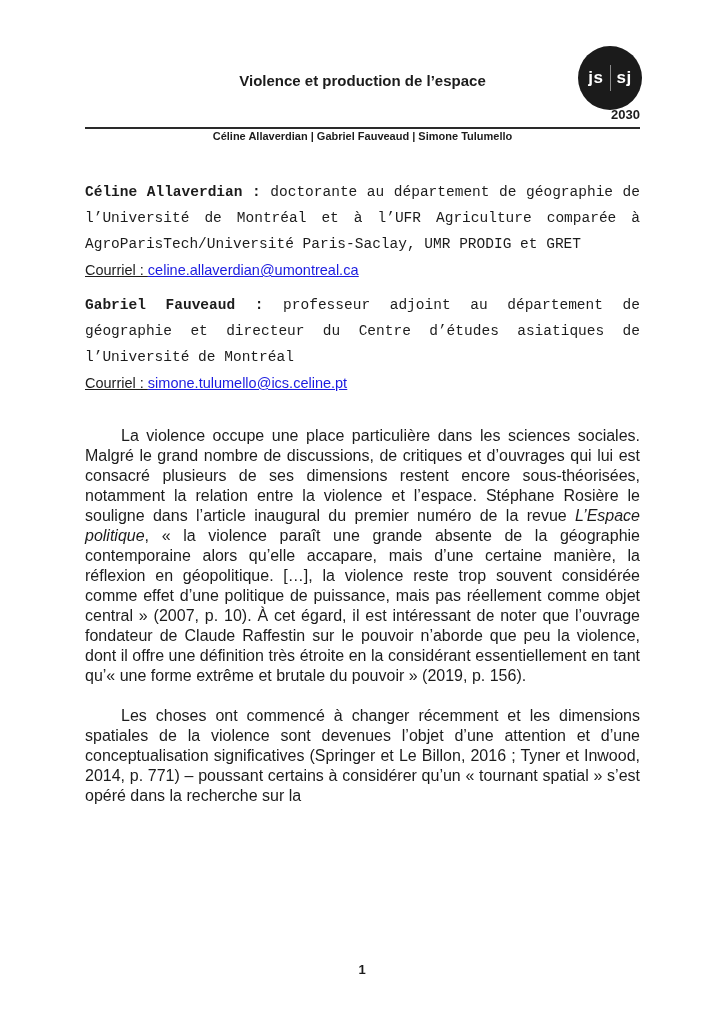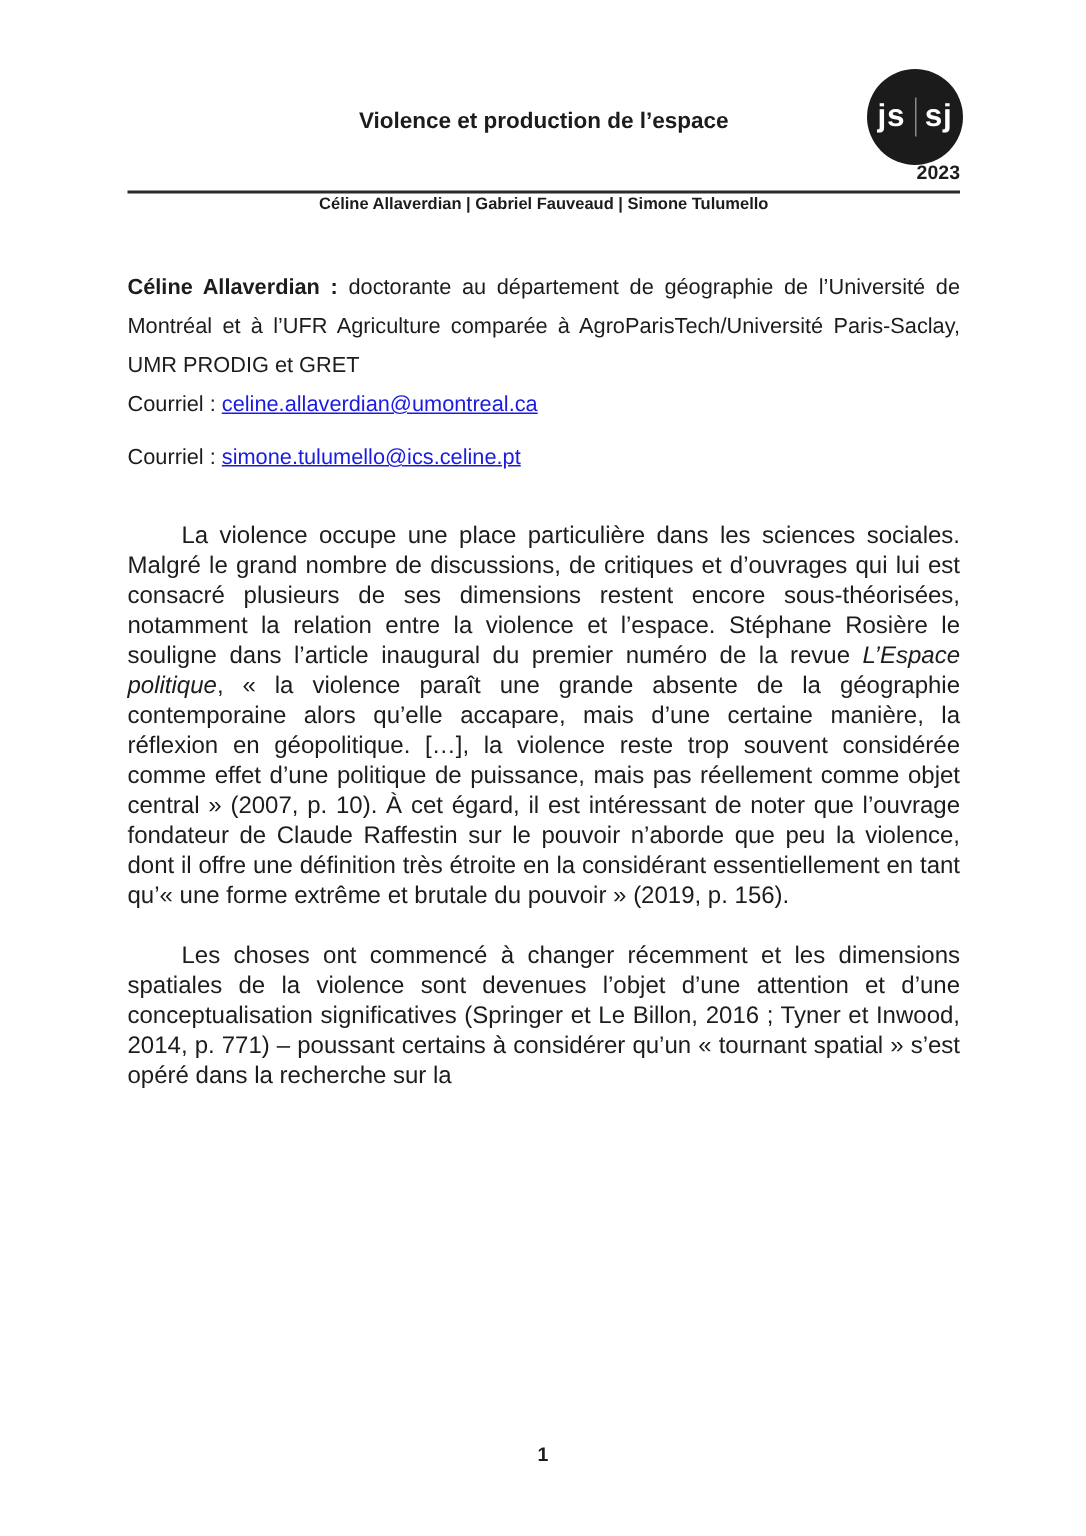--- a/index.html
+++ b/index.html
@@ -6,21 +6,21 @@
   html,body { background:#ffffff; }
   .page {
     position:relative; width:724px; height:1024px; background:#ffffff;
     font-family:"Liberation Sans", sans-serif; color:#1c1c1c; overflow:hidden;
   }
   
   .logo {
     position:absolute; left:578px; top:46px; width:64px; height:64px;
     border-radius:50%; background:#1b1b1b; color:#ffffff;
     display:flex; align-items:center; justify-content:center; gap:6px;
-    font-weight:bold; font-size:21px; letter-spacing:0.5px;
+    font-weight:bold; font-size:17px; letter-spacing:0.5px;
   }
   .logo .divider { width:1px; height:26px; background:#8a8a8a; }
   .year {
     position:absolute; top:107px; right:84px; font-size:13px; color:#1c1c1c;
     font-weight:bold; letter-spacing:0px;
   }
   .rule {
     position:absolute; top:127px; left:85px; width:555px; height:0;
     border-top:2px solid #2a2a2a;
   }
@@ -29,24 +29,24 @@
   .title {
     margin-top:71px; text-align:center; font-size:15px; font-weight:bold;
     line-height:19px;
   }
   .authors {
     margin-top:37px; text-align:center; font-size:11px; font-weight:bold;
     line-height:19px;
   }
   .bios { margin-top:33px; }
   .bio {
-    font-size:14.5px; line-height:26px; text-align:justify; margin:0;
+    font-size:14.5px; line-height:26px; text-align:justify; margin:0;font-family:Liberation Mono, monospace;
   }
   .bio b { font-weight:bold; }
-  .courriel { font-size:14.5px; line-height:26px; margin:0 0 9px 0; }
+  .courriel { font-size:14.5px; line-height:26px; margin:0 0 9px 0;text-decoration:underline; }
   .courriel a { color:#1b1be0; text-decoration:underline; cursor:pointer; }
   .body-para {
     font-size:16px; line-height:20px; text-align:justify;
     text-indent:36px; margin:0 0 20px 0;
   }
   .body-first { margin-top:30px; }
   .body-para em { font-style:italic; }
   
   .page-number {
     position:absolute; top:962px; left:0; width:100%; text-align:center;
@@ -56,32 +56,33 @@
 </head>
 <body>
 
 <div class="page">
 
   <div class="logo">
     <span>js</span>
     <span class="divider"></span>
     <span>sj</span>
   </div>
-  <div class="year">2023</div>
+  <div class="year">2030</div>
   <div class="rule"></div>
 
   <main>
     <h1 class="title">Violence et production de l’espace</h1>
     <div class="authors">Céline Allaverdian | Gabriel Fauveaud | Simone Tulumello</div>
 
     <div class="bios">
 
       <p class="bio"><b>Céline Allaverdian :</b><span> doctorante au département de géographie de l’Université de Montréal et à l’UFR Agriculture comparée à AgroParisTech/Université Paris-Saclay, UMR PRODIG et GRET</span></p>
       <p class="courriel"><span>Courriel : </span><a>celine.allaverdian@umontreal.ca</a></p>
 
+      <p class="bio"><b>Gabriel Fauveaud :</b><span> professeur adjoint au département de géographie et directeur du Centre d’études asiatiques de l’Université de Montréal</span></p>
 
       <p class="courriel"><span>Courriel : </span><a>simone.tulumello@ics.celine.pt</a></p>
 
     </div>
 
     <p class="body-para body-first"><span>La violence occupe une place particulière dans les sciences sociales. Malgré le grand nombre de discussions, de critiques et d’ouvrages qui lui est consacré plusieurs de ses dimensions restent encore sous-théorisées, notamment la relation entre la violence et l’espace. Stéphane Rosière le souligne dans l’article inaugural du premier numéro de la revue </span><em>L’Espace politique</em><span>, « la violence paraît une grande absente de la géographie contemporaine alors qu’elle accapare, mais d’une certaine manière, la réflexion en géopolitique. […], la violence reste trop souvent considérée comme effet d’une politique de puissance, mais pas réellement comme objet central » (2007, p. 10). À cet égard, il est intéressant de noter que l’ouvrage fondateur de Claude Raffestin sur le pouvoir n’aborde que peu la violence, dont il offre une définition très étroite en la considérant essentiellement en tant qu’« une forme extrême et brutale du pouvoir » (2019, p. 156).</span></p>
 
     <p class="body-para">Les choses ont commencé à changer récemment et les dimensions spatiales de la violence sont devenues l’objet d’une attention et d’une conceptualisation significatives (Springer et Le Billon, 2016 ; Tyner et Inwood, 2014, p. 771) – poussant certains à considérer qu’un « tournant spatial » s’est opéré dans la recherche sur la</p>
   </main>
 

